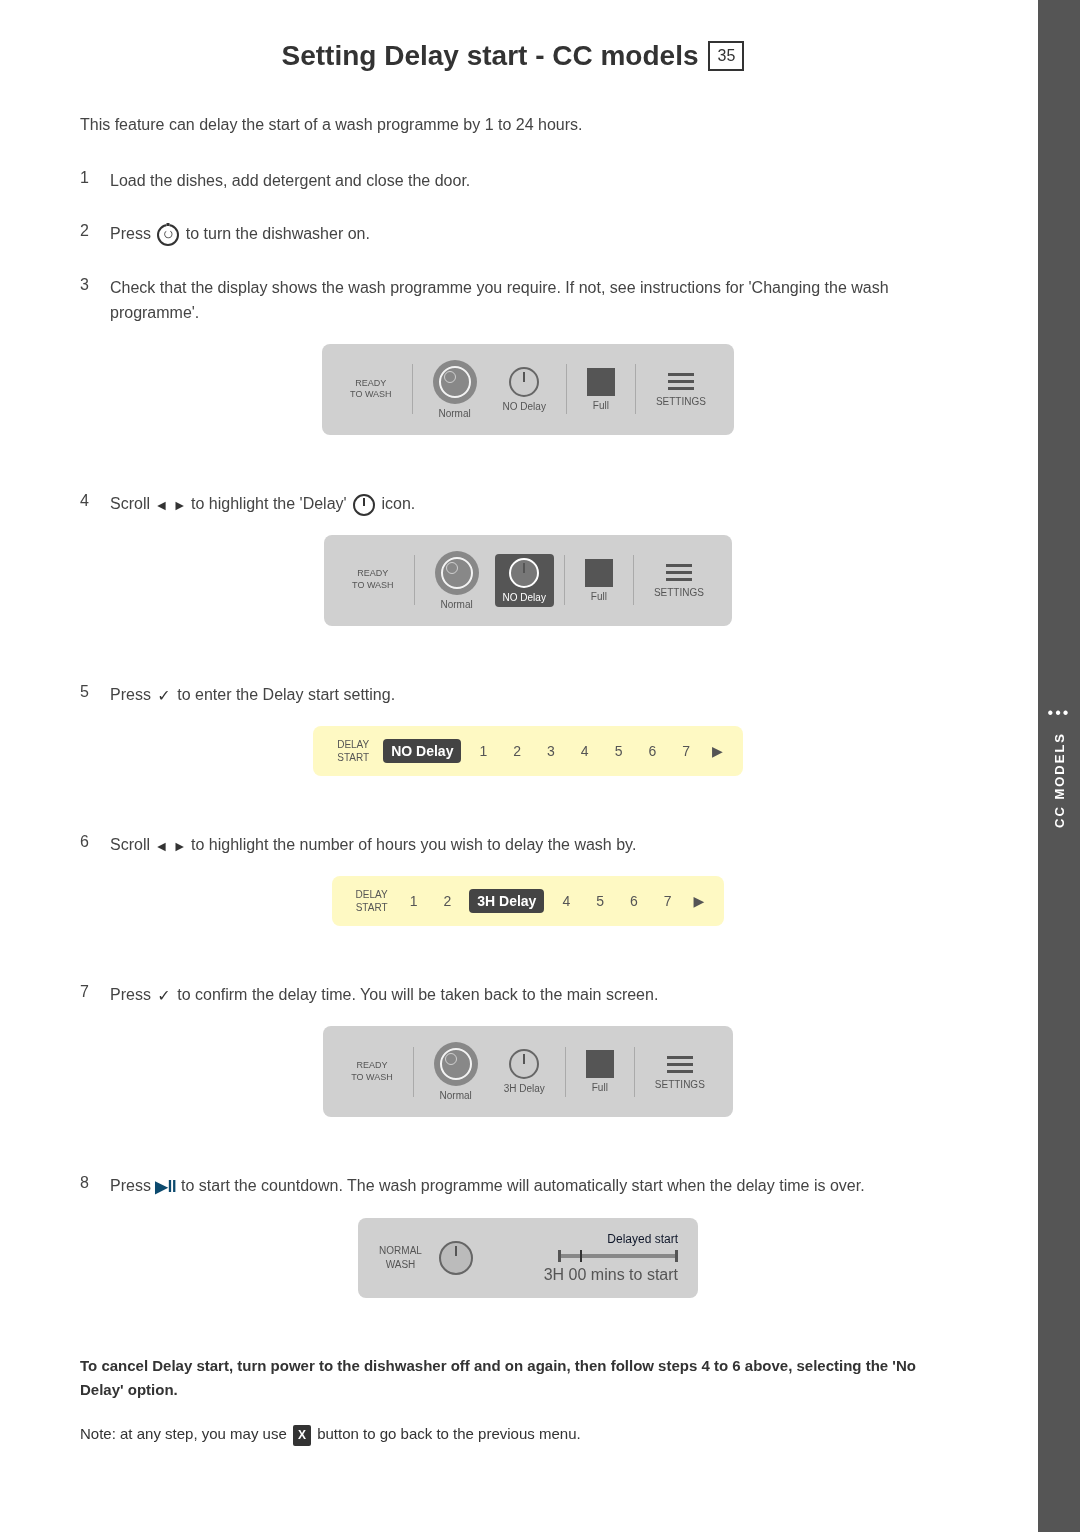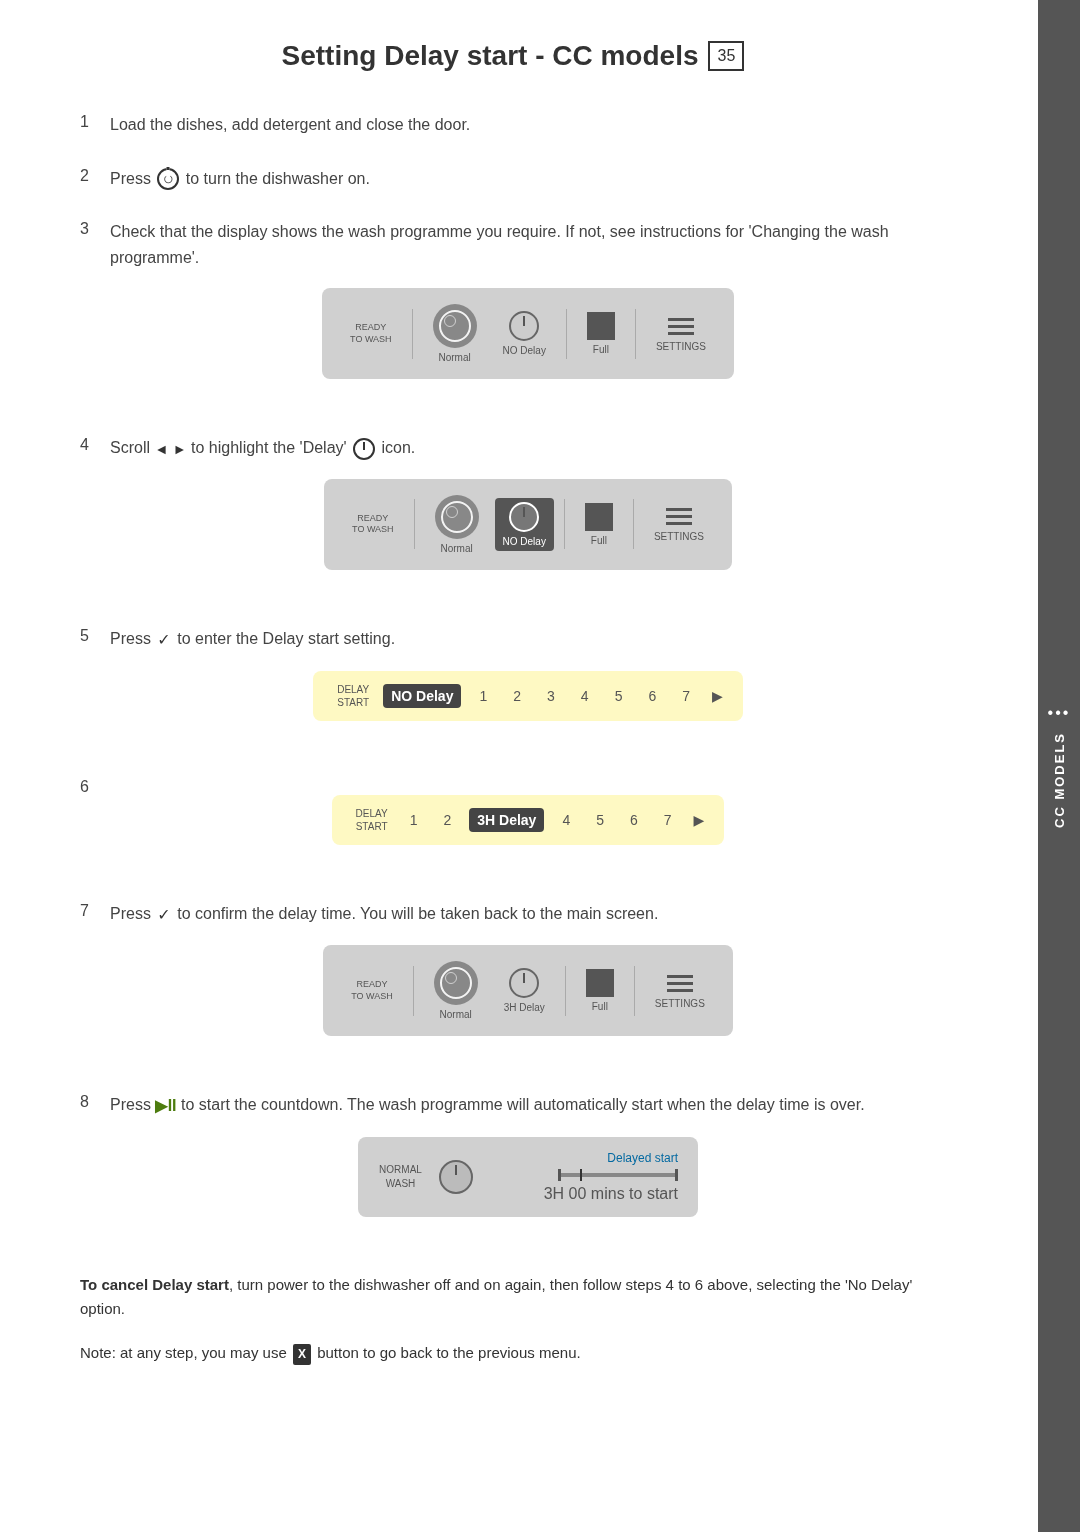--- a/index.html
+++ b/index.html
@@ -270,21 +270,21 @@
     .countdown-info {
       display: flex;
       flex-direction: column;
       align-items: flex-end;
       margin-left: auto;
       gap: 4px;
     }
 
     .countdown-title {
       font-size: 12px;
-      color: #0369a1;
+      color: #0f172a;
     }
 
     .countdown-bar-container {
       width: 120px;
       height: 12px;
       position: relative;
     }
 
     .countdown-bar {
       width: 100%;
@@ -315,20 +315,21 @@
       color: #555;
       text-align: right;
     }
 
     
     .note-bold {
       font-size: 15px;
       line-height: 1.6;
       color: #333;
       margin-bottom: 20px;
+      font-weight: bold;
     }
 
     .note-normal {
       font-size: 15px;
       line-height: 1.6;
       color: #333;
       margin-bottom: 20px;
     }
 
     .x-icon {
@@ -417,20 +418,21 @@
 <body>
 
 <div class="page-container">
   <div class="main-content">
 
     <div class="page-header">
       <span class="page-title">Setting Delay start  - CC models</span>
       <span class="page-number">35</span>
     </div>
 
+    <div class="intro-text">This feature can delay the start of a wash programme by 1 to 24 hours.</div>
 
     <div class="step">
       <span class="step-number">1</span>
       <span class="step-text">Load the dishes, add detergent and close the door.</span>
     </div>
 
     <div class="step">
       <span class="step-number">2</span>
       <span class="step-text">
         Press <span class="power-icon">⏻</span> to turn the dishwasher on.
@@ -540,20 +542,23 @@
             <span class="delay-option">7</span>
             <span class="delay-arrow">▶</span>
           </div>
         </div>
       </div>
     </div>
 
     <div class="step">
       <span class="step-number">6</span>
       <div style="flex:1">
+        <span class="step-text">
+          Scroll <span class="scroll-arrow">◄</span> <span class="scroll-arrow">►</span> to highlight the number of hours you wish to delay the wash by.
+        </span>
         
         <div class="display-image-container">
           <div class="delay-start-panel">
             <span class="delay-start-label">DELAY<br>START</span>
             <span class="delay-option">1</span>
             <span class="delay-option">2</span>
             <span class="delay-option delay-option-highlighted">3H Delay</span>
             <span class="delay-option">4</span>
             <span class="delay-option">5</span>
             <span class="delay-option">6</span>
@@ -603,21 +608,21 @@
             </div>
           </div>
         </div>
       </div>
     </div>
 
     <div class="step">
       <span class="step-number">8</span>
       <div style="flex:1">
         <span class="step-text">
-          Press <span style="display:inline-block;vertical-align:middle;font-size:16px;font-weight:bold;color:#4d7c0f;">▶︎II</span> to start the countdown. The wash programme will automatically start when the delay time is over.
+          Press <span style="display:inline-block;vertical-align:middle;font-size:16px;font-weight:bold;color:#0c4a6e;">▶︎II</span> to start the countdown. The wash programme will automatically start when the delay time is over.
         </span>
         
         <div class="display-image-container">
           <div class="countdown-panel">
             <span class="normal-wash-label">NORMAL<br>WASH</span>
             <div style="width:34px;height:34px;border-radius:50%;border:2px solid #666;background:#bbb;position:relative;">
               <div style="position:absolute;top:3px;left:50%;transform:translateX(-50%);width:2px;height:10px;background:#555;"></div>
             </div>
             <div class="countdown-info">
               <span class="countdown-title">Delayed start</span>

